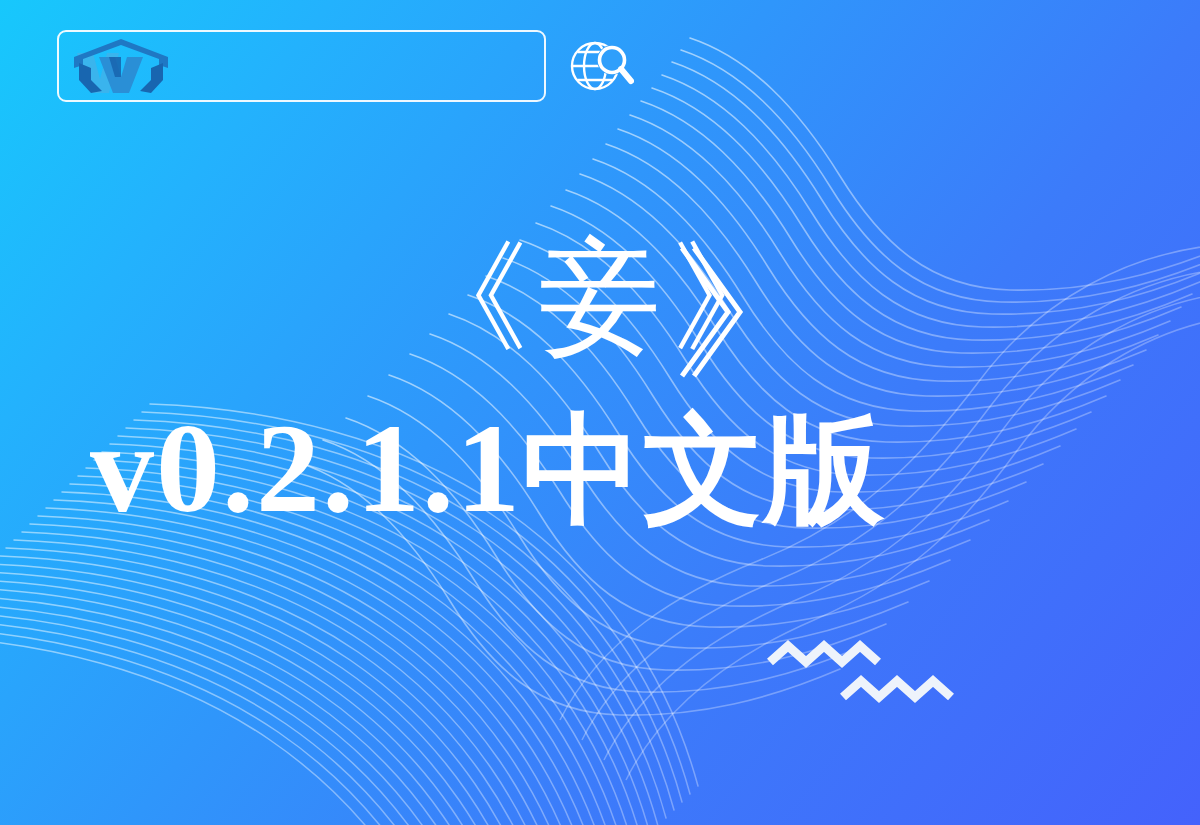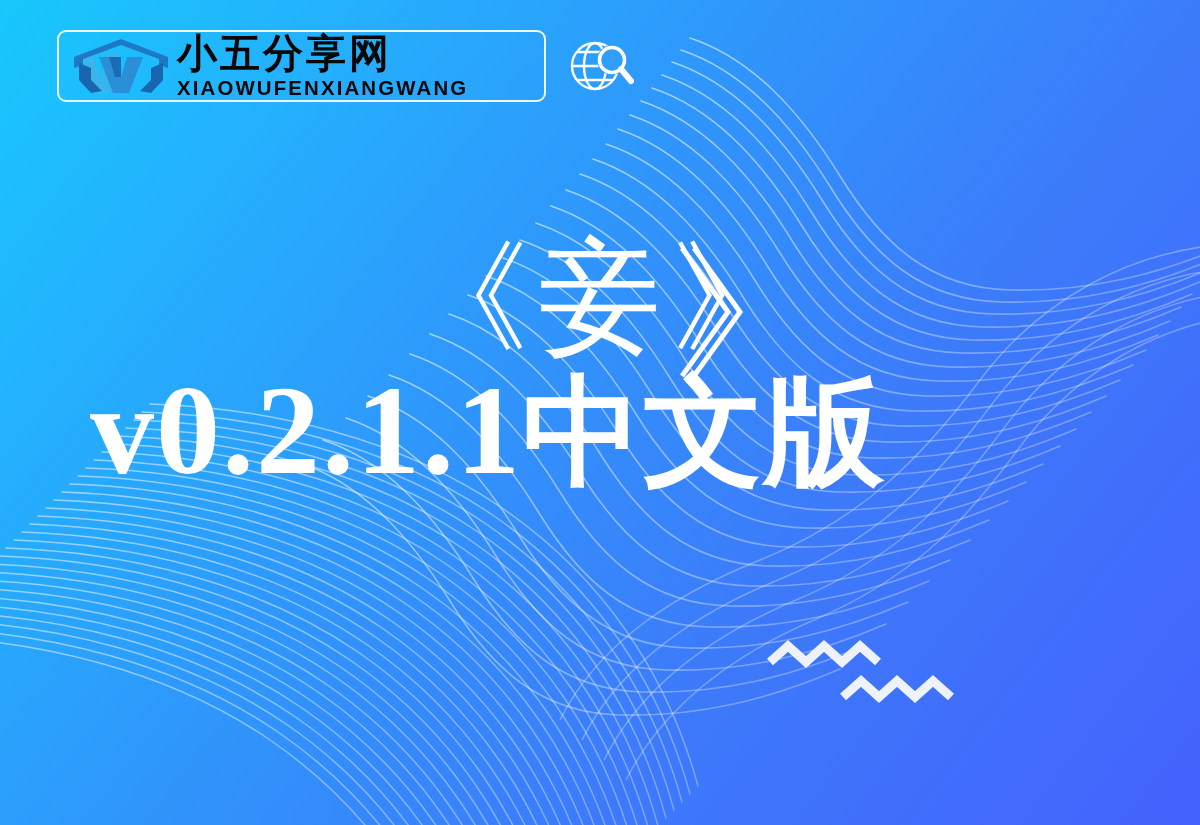--- a/index.html
+++ b/index.html
@@ -118,21 +118,21 @@
     font-size: 122px;
     font-weight: 400;
     line-height: 1;
     letter-spacing: 10px;
     text-indent: 10px;
     white-space: nowrap;
   }
 
   .version-line {
     position: absolute;
-    top: 366px;
+    top: 404px;
     left: 0;
     width: 975px;
     line-height: 1;
     white-space: nowrap;
   }
 
   .version-num {
     font-family: "Liberation Serif", "DejaVu Serif", serif;
     font-size: 128px;
     font-weight: 700;
@@ -277,24 +277,20 @@
 
           <g fill="#2a8fd6">
             <path d="M 30,22 L 46,22 L 52,42 L 58,22 L 74,22 L 60,58 L 44,58 Z"></path>
           </g>
           <g fill="#1866b0" opacity="0.9">
             <path d="M 40,22 L 52,22 L 52,42 L 46,42 Z"></path>
           </g>
         </svg>
       </div>
 
-      <div class="logo-words">
-        <div class="logo-cn">小五分享网</div>
-        <div class="logo-en">XIAOWUFENXIANGWANG</div>
-      </div>
     </div>
 
     <div class="globe-icon">
       <svg viewBox="0 0 66 62" width="66" height="62" aria-hidden="true">
         <g fill="none" stroke="#ffffff" stroke-width="2.4">
           <circle cx="27" cy="31" r="23"></circle>
           <ellipse cx="27" cy="31" rx="11" ry="23"></ellipse>
           <line x1="4" y1="31" x2="50" y2="31"></line>
           <line x1="9.5" y1="17" x2="44.5" y2="17"></line>
           <line x1="9.5" y1="45" x2="44.5" y2="45"></line>

